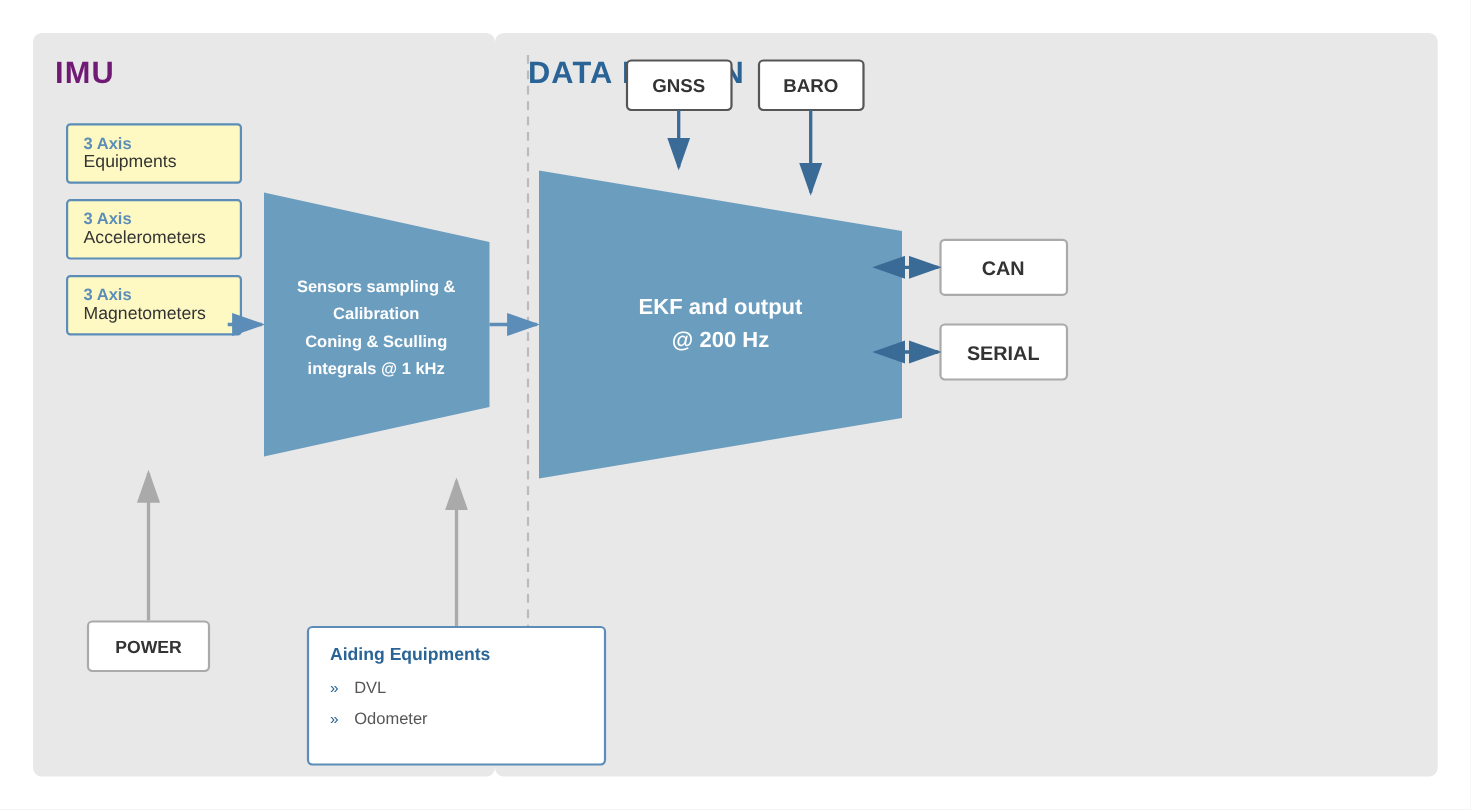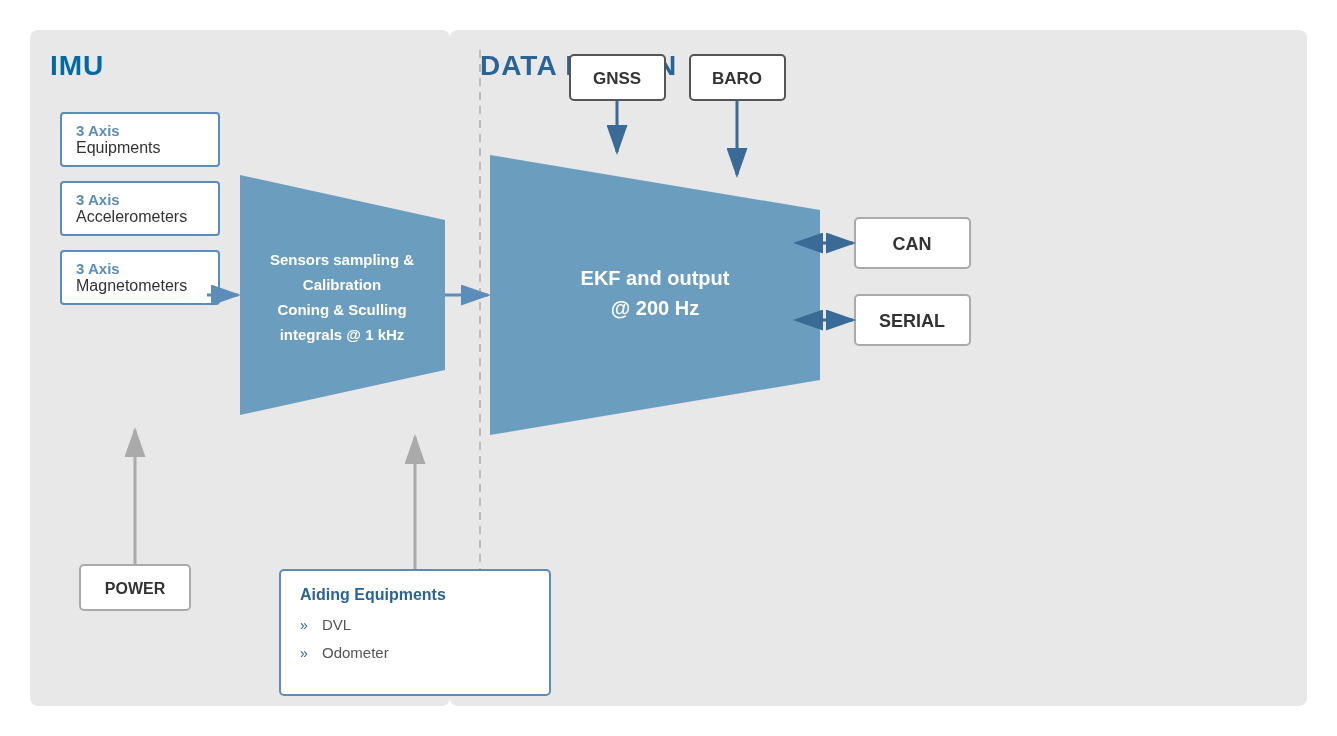--- a/index.html
+++ b/index.html
@@ -24,38 +24,38 @@
     .imu-box {
       background: #e8e8e8;
       border-radius: 8px;
       width: 420px;
       min-height: 580px;
       padding: 20px 20px 20px 20px;
       position: relative;
       flex-shrink: 0;
     }
     .imu-title {
-      color: #0369a1;
+      color: #701a75;
       font-size: 28px;
       font-weight: bold;
       margin-bottom: 30px;
       letter-spacing: 1px;
     }
 
     
     .sensor-boxes {
       display: flex;
       flex-direction: column;
       gap: 14px;
       margin-top: 30px;
       margin-left: 10px;
     }
     .sensor-box {
       border: 2px solid #5b8db8;
-      background: #ffffff;
+      background: #fef9c3;
       border-radius: 4px;
       padding: 8px 14px;
       width: 160px;
     }
     .sensor-box-line1 {
       color: #5b8db8;
       font-size: 15px;
       font-weight: bold;
     }
     .sensor-box-line2 {

